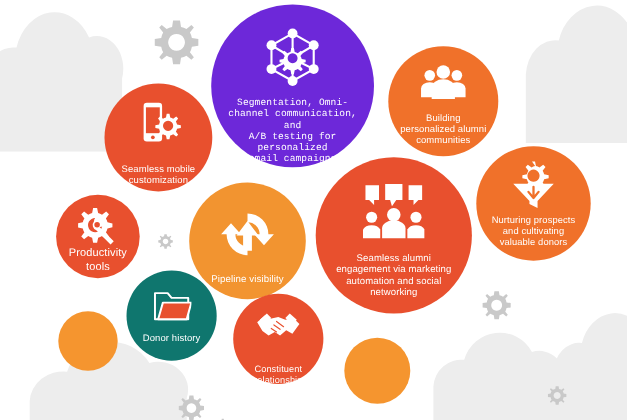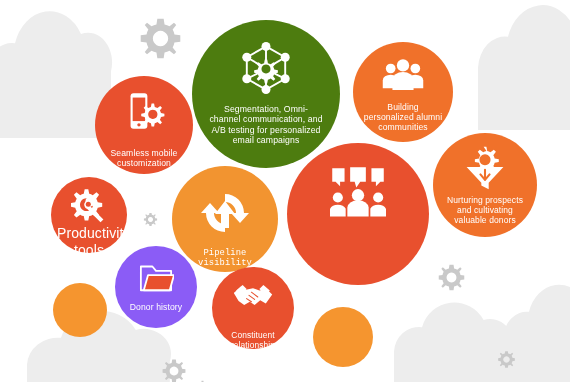--- a/index.html
+++ b/index.html
@@ -105,21 +105,21 @@
         <rect x="18" y="8" width="40" height="84" rx="7" fill="#ffffff"></rect>
         <rect x="23" y="18" width="30" height="56" fill="#E8502E"></rect>
         <circle cx="38" cy="83" r="4" fill="#E8502E"></circle>
         <path d="M68,32 l6,0 l1.6,8.2 a18,18 0 0 1 6.4,2.6 l6.6,-5 l4.2,4.2 l-5,6.6 a18,18 0 0 1 2.6,6.4 l8.2,1.6 l0,6 l-8.2,1.6 a18,18 0 0 1 -2.6,6.4 l5,6.6 l-4.2,4.2 l-6.6,-5 a18,18 0 0 1 -6.4,2.6 l-1.6,8.2 l-6,0 l-1.6,-8.2 a18,18 0 0 1 -6.4,-2.6 l-6.6,5 l-4.2,-4.2 l5,-6.6 a18,18 0 0 1 -2.6,-6.4 l-8.2,-1.6 l0,-6 l8.2,-1.6 a18,18 0 0 1 2.6,-6.4 l-5,-6.6 l4.2,-4.2 l6.6,5 a18,18 0 0 1 6.4,-2.6 Z
                  M71,47 a11,11 0 1 0 0.01,0 Z" fill="#ffffff" fill-rule="evenodd"></path>
       </svg>
         </div>
         <div class="label" style="font-size: 8.6px; margin-top: 16px;">Seamless mobile
 customization</div>
       </div>
-      <div class="bubble" style="left: 192px; top: 20px; width: 148px; height: 148px; background: #4d7c0f; padding-top: 18px;">
+      <div class="bubble" style="left: 192px; top: 4px; width: 148px; height: 148px; background: #6d28d9; padding-top: 18px; font-family: Liberation Mono, monospace;">
         <div class="icon-wrap">
           <svg viewBox="0 0 100 100" width="60" height="60">
         <g stroke="#ffffff" stroke-width="3.2" fill="none">
           <path d="M50,14 L82,32 L82,68 L50,86 L18,68 L18,32 Z"></path>
           <path d="M50,14 L50,40 M82,32 L62,44 M82,68 L62,58 M50,86 L50,62 M18,68 L38,58 M18,32 L38,44"></path>
         </g>
         <g fill="#ffffff">
           <circle cx="50" cy="14" r="7.5"></circle>
           <circle cx="82" cy="32" r="7.5"></circle>
           <circle cx="82" cy="68" r="7.5"></circle>
@@ -168,51 +168,55 @@
       </div>
       <div class="bubble" style="left: 51px; top: 177px; width: 76px; height: 76px; background: rgb(232, 80, 46); padding-top: 10px;">
         <div class="icon-wrap">
           <svg viewBox="0 0 100 100" width="36" height="36">
         <path d="M38,6 l10,0 l2.6,12.5 a30,30 0 0 1 9.8,4.1 l10.5,-7.9 l7.1,7.1 l-7.9,10.5 a30,30 0 0 1 4.1,9.8 l12.5,2.6 l0,10 l-12.5,2.6 a30,30 0 0 1 -4.1,9.8 l7.9,10.5 l-7.1,7.1 l-10.5,-7.9 a30,30 0 0 1 -9.8,4.1 l-2.6,12.5 l-10,0 l-2.6,-12.5 a30,30 0 0 1 -9.8,-4.1 l-10.5,7.9 l-7.1,-7.1 l7.9,-10.5 a30,30 0 0 1 -4.1,-9.8 l-12.5,-2.6 l0,-10 l12.5,-2.6 a30,30 0 0 1 4.1,-9.8 l-7.9,-10.5 l7.1,-7.1 l10.5,7.9 a30,30 0 0 1 9.8,-4.1 Z
                  M43,31 a18,18 0 1 0 0.01,0 Z" fill="#ffffff" fill-rule="evenodd"></path>
         <path d="M40,40 a14,14 0 1 1 14,14 L90,90 L82,98 L46,62 A14,14 0 0 1 40,40 Z" fill="#ffffff"></path>
         <circle cx="48" cy="48" r="7" fill="#E8502E"></circle>
       </svg>
         </div>
-        <div class="label" style="font-size: 14px; margin-top: 2px;">Productivity
+        <div class="label" style="font-size: 10px; margin-top: 2px;">Productivity
 tools</div>
       </div>
       <div class="bubble" style="left: 172px; top: 166px; width: 106px; height: 106px; background: rgb(242, 148, 48); padding-top: 22px;">
         <div class="icon-wrap">
           <svg viewBox="0 0 100 100" width="50" height="50">
         <path d="M50,12 A38,38 0 0 1 88,50 L98,50 L80,70 L62,50 L72,50 A22,22 0 0 0 50,28 Z" fill="#ffffff"></path>
         <path d="M50,88 A38,38 0 0 1 12,50 L2,50 L20,30 L38,50 L28,50 A22,22 0 0 0 50,72 Z" fill="#ffffff"></path>
         <path d="M50,26 L70,52 L58,52 L58,80 L42,80 L42,52 L30,52 Z" fill="#ffffff"></path>
       </svg>
         </div>
-        <div class="label" style="font-size: 8.8px; margin-top: 10px; font-family: Liberation Mono, monospace;">Pipeline visibility</div>
+        <div class="label" style="font-size: 8.8px; margin-top: 10px;">Pipeline visibility</div>
       </div>
       <div class="bubble" style="left: 287px; top: 143px; width: 142px; height: 142px; background: rgb(232, 80, 46); padding-top: 22px;">
         <div class="icon-wrap">
           <svg viewBox="0 0 100 100" width="56" height="56">
         <g fill="#ffffff">
           <path d="M4,6 L26,6 L26,30 L18,30 L18,38 L10,30 L4,30 Z"></path>
           <path d="M36,4 L64,4 L64,30 L54,30 L47,40 L44,30 L36,30 Z"></path>
           <path d="M74,6 L96,6 L96,30 L90,30 L82,38 L82,30 L74,30 Z"></path>
           <circle cx="50" cy="54" r="11"></circle>
           <path d="M31,92 L31,76 a19,13 0 0 1 38,0 L69,92 Z"></path>
           <circle cx="14" cy="58" r="9"></circle>
           <path d="M0,92 L0,78 a15,11 0 0 1 28,0 L28,92 Z"></path>
           <circle cx="86" cy="58" r="9"></circle>
           <path d="M72,92 L72,78 a15,11 0 0 1 28,0 L100,92 Z"></path>
         </g>
       </svg>
         </div>
-      </div>
-      <div class="bubble" style="left: 115px; top: 246px; width: 82px; height: 82px; background: #8b5cf6; padding-top: 14px;">
+        <div class="label" style="font-size: 8.7px; margin-top: 8px;">Seamless alumni
+engagement via marketing
+automation and social
+networking</div>
+      </div>
+      <div class="bubble" style="left: 115px; top: 246px; width: 82px; height: 82px; background: #0f766e; padding-top: 14px;">
         <div class="icon-wrap">
           <svg viewBox="0 0 100 100" width="36" height="36">
         <g fill="none" stroke="#ffffff" stroke-width="5" stroke-linejoin="round">
           <path d="M8,84 L8,18 L40,18 L50,30 L92,30 L92,84 Z"></path>
           <path d="M16,84 L28,42 L100,42 L88,84 Z" fill="#E8502E"></path>
         </g>
       </svg>
         </div>
         <div class="label" style="font-size: 8.6px; margin-top: 6px;">Donor history</div>
       </div>

